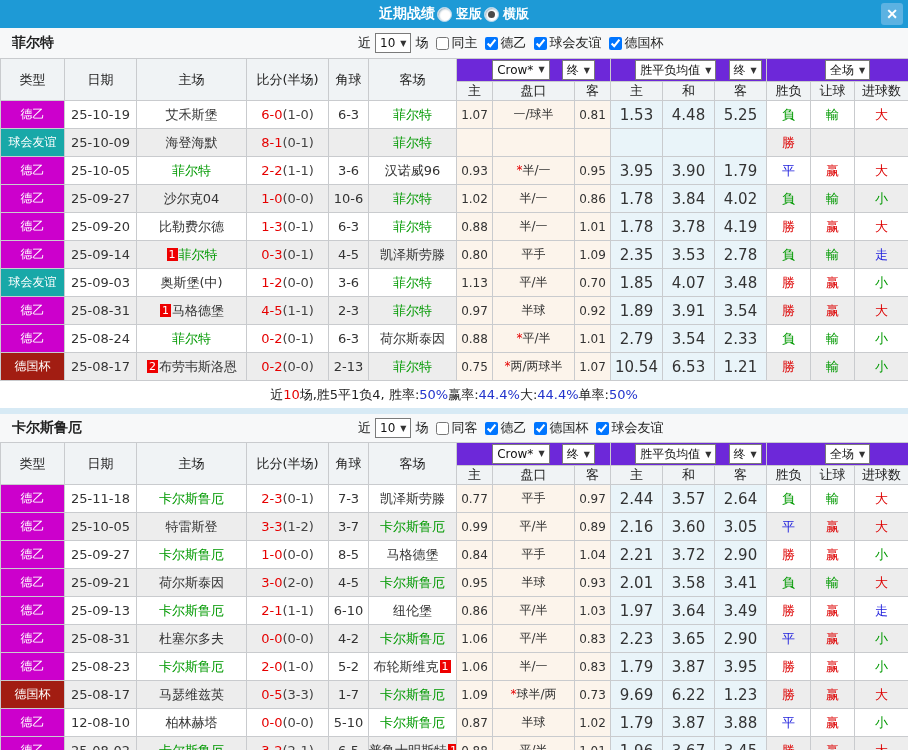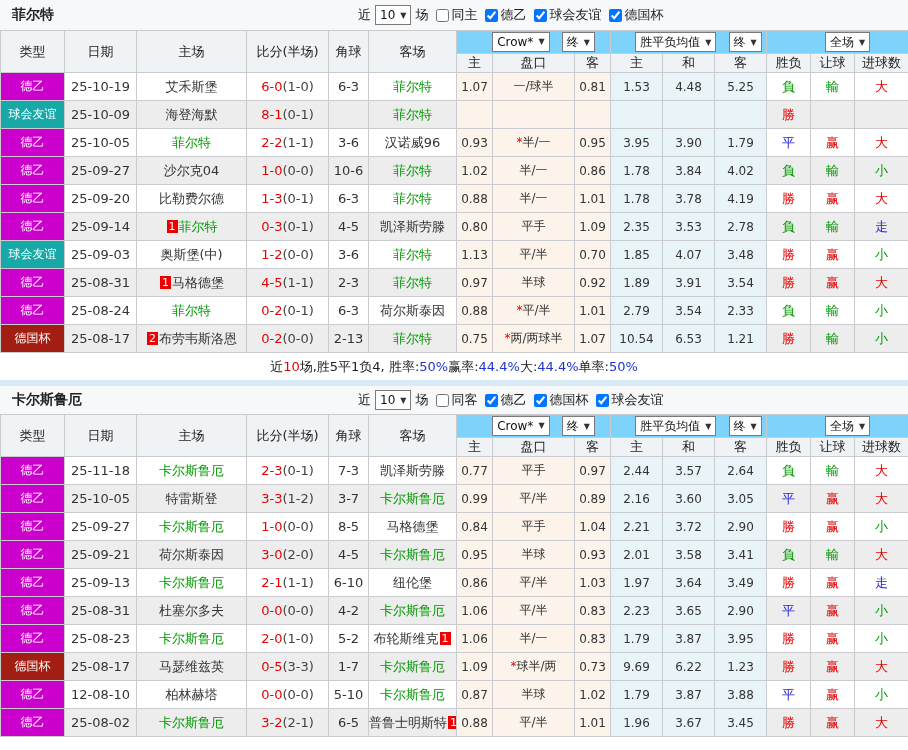--- a/index.html
+++ b/index.html
@@ -22,44 +22,56 @@
   .filters input[type=checkbox]{width:13px;height:13px;margin:0 2px 0 8px;vertical-align:middle;}
   .fselect{display:inline-flex;align-items:center;border:1px solid #7a7a7a;background:#fff;height:18px;padding:0 4px;margin:0 4px;font-size:12px;color:#111;cursor:pointer;}
   .fselect .caret{font-size:8px;margin-left:5px;color:#333;}
 
   
   table{border-collapse:collapse;table-layout:fixed;width:908px;font-size:13px;}
   th,td{border:1px solid #C9CBCE;text-align:center;overflow:hidden;white-space:nowrap;padding:0;}
   thead th{background:#F0F3F5;font-weight:normal;color:#222;}
   tr.h1 th{height:22px;}
   tr.h2 th{height:15px;font-size:13px;}
-  tr.h1 .selcell{background:#7dd3fc;padding-left:20px;}
+  tr.h1 .selcell{background:#6d28d9;padding-left:20px;}
   tbody td{height:27px;color:#333;}
   td.type{color:#fff;font-size:12px;}
   td.odds{background:#FCF4EB;font-size:12px;}
-  td.avg{background:#E9F4F9;font-size:12px;}
+  td.avg{background:#E9F4F9;font-size:15px;}
   tr.alt td.plain{background:#EDEDED;}
   .green{color:#009900;}
   .ft{color:#E60000;}
   .ht{color:#444;}
   .star{color:#E60000;}
   .badge{display:inline-block;background:#EE0000;color:#fff;font-size:11px;line-height:13px;padding:0 2px;margin:0 1px;vertical-align:1px;}
 
   
   .summary{height:27px;display:flex;align-items:center;justify-content:center;font-size:13px;}
   .summary .k{color:#222;}
   .summary .r{color:#E60000;}
   .summary .b{color:#2233CC;}
   .divider{height:6px;background:#D7EAF5;}
 </style>
 </head>
 <body>
 
 <div class="app">
 
+  <div class="topbar">
+    <div class="topbar-title">
+      <span>近期战绩</span>
+      <span class="radio-group">
+        <span class="radio"></span>
+        <span>竖版</span>
+        <span class="radio sel"></span>
+        <span>横版</span>
+      </span>
+    </div>
+    <button class="close-btn"><span>✕</span></button>
+  </div>
 
   <div class="section">
     <div class="section-head">
       <span class="team-name">菲尔特</span>
       <div class="filters">
         <span>近</span>
         <span class="fselect">
             <span>10</span>
             <span class="caret">▼</span>
           </span>

